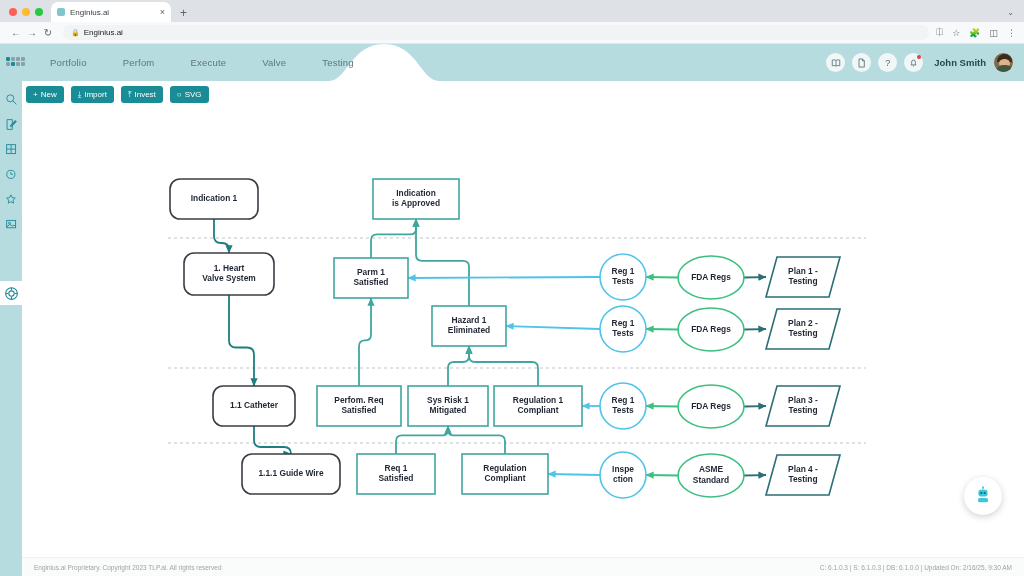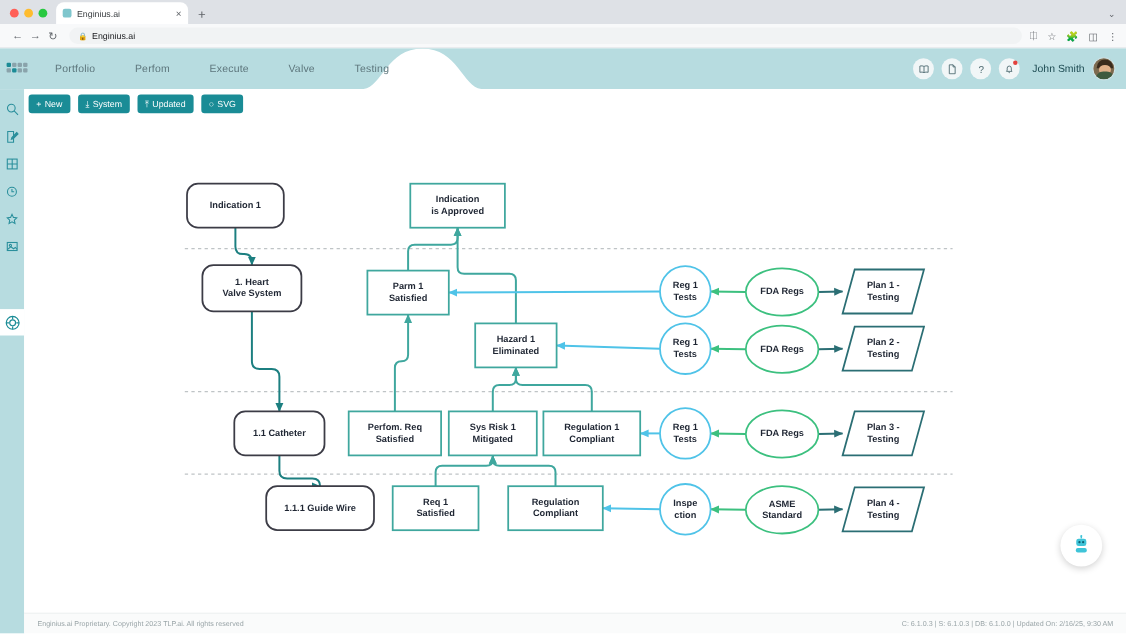--- a/index.html
+++ b/index.html
@@ -74,21 +74,21 @@
   }
   .circ-btn {
     width:19px; height:19px; border-radius:50%; background:#f1f6f7;
     display:flex; align-items:center; justify-content:center;
     font-size:9px; color:#4e6a70; cursor:pointer; position:relative;
   }
   .circ-btn .badge {
     position:absolute; top:2px; right:2px; width:4px; height:4px; border-radius:50%;
     background:#e2413d;
   }
-  .user-name { font-size:9.5px; color:#1d4b52; font-weight:normal; margin-left:4px;}
+  .user-name { font-size:9.5px; color:#1d4b52; font-weight:bold; margin-left:4px;}
   .avatar {
     width:21px; height:21px; border-radius:50%; overflow:hidden;
     background:#7d6a4f; position:relative; border:1px solid #cfe3e6;
   }
   .avatar .hair { position:absolute; left:3px; top:1px; width:15px; height:8px; background:#3a2b1c; border-radius:8px 8px 0 0;}
   .avatar .face { position:absolute; left:5px; top:6px; width:11px; height:9px; background:#e0b089; border-radius:50%;}
   .avatar .body { position:absolute; left:2px; bottom:0; width:17px; height:7px; background:#3e5a3e; border-radius:7px 7px 0 0;}
 
   
   .rail {
@@ -123,21 +123,21 @@
   }
 
   
   .chat-fab {
     position:absolute; right:22px; bottom:42px; width:38px; height:38px;
     border-radius:50%; background:#fff; box-shadow:0 2px 7px rgba(0,0,0,.18);
     display:flex; align-items:center; justify-content:center; cursor:pointer;
   }
 
   
-  .diagram { position:absolute; left:0; top:4px; width:1002px; height:476px;padding-left:18px; }
+  .diagram { position:absolute; left:0; top:16px; width:1002px; height:476px;padding-left:18px; }
   .diagram svg { position:absolute; left:0; top:0; }
   .node-label {
     font-family:"Liberation Sans", sans-serif; font-weight:bold;
     text-anchor:middle; dominant-baseline:middle;
   }
 </style>
 </head>
 <body>
 
 <div class="screen">
@@ -277,25 +277,25 @@
 
   <div class="content">
 
     <div class="toolbar">
       <div class="tb-btn">
         <span class="gl">+</span>
         <span>New</span>
       </div>
       <div class="tb-btn">
         <span class="gl">⤓</span>
-        <span>System</span>
+        <span>Import</span>
       </div>
       <div class="tb-btn">
         <span class="gl">⤒</span>
-        <span>Updated</span>
+        <span>Invest</span>
       </div>
       <div class="tb-btn">
         <span class="gl">○</span>
         <span>SVG</span>
       </div>
     </div>
 
     <div class="diagram">
       <svg id="diagram-svg" width="1002" height="476" viewBox="0 0 1002 476">
           <defs>

